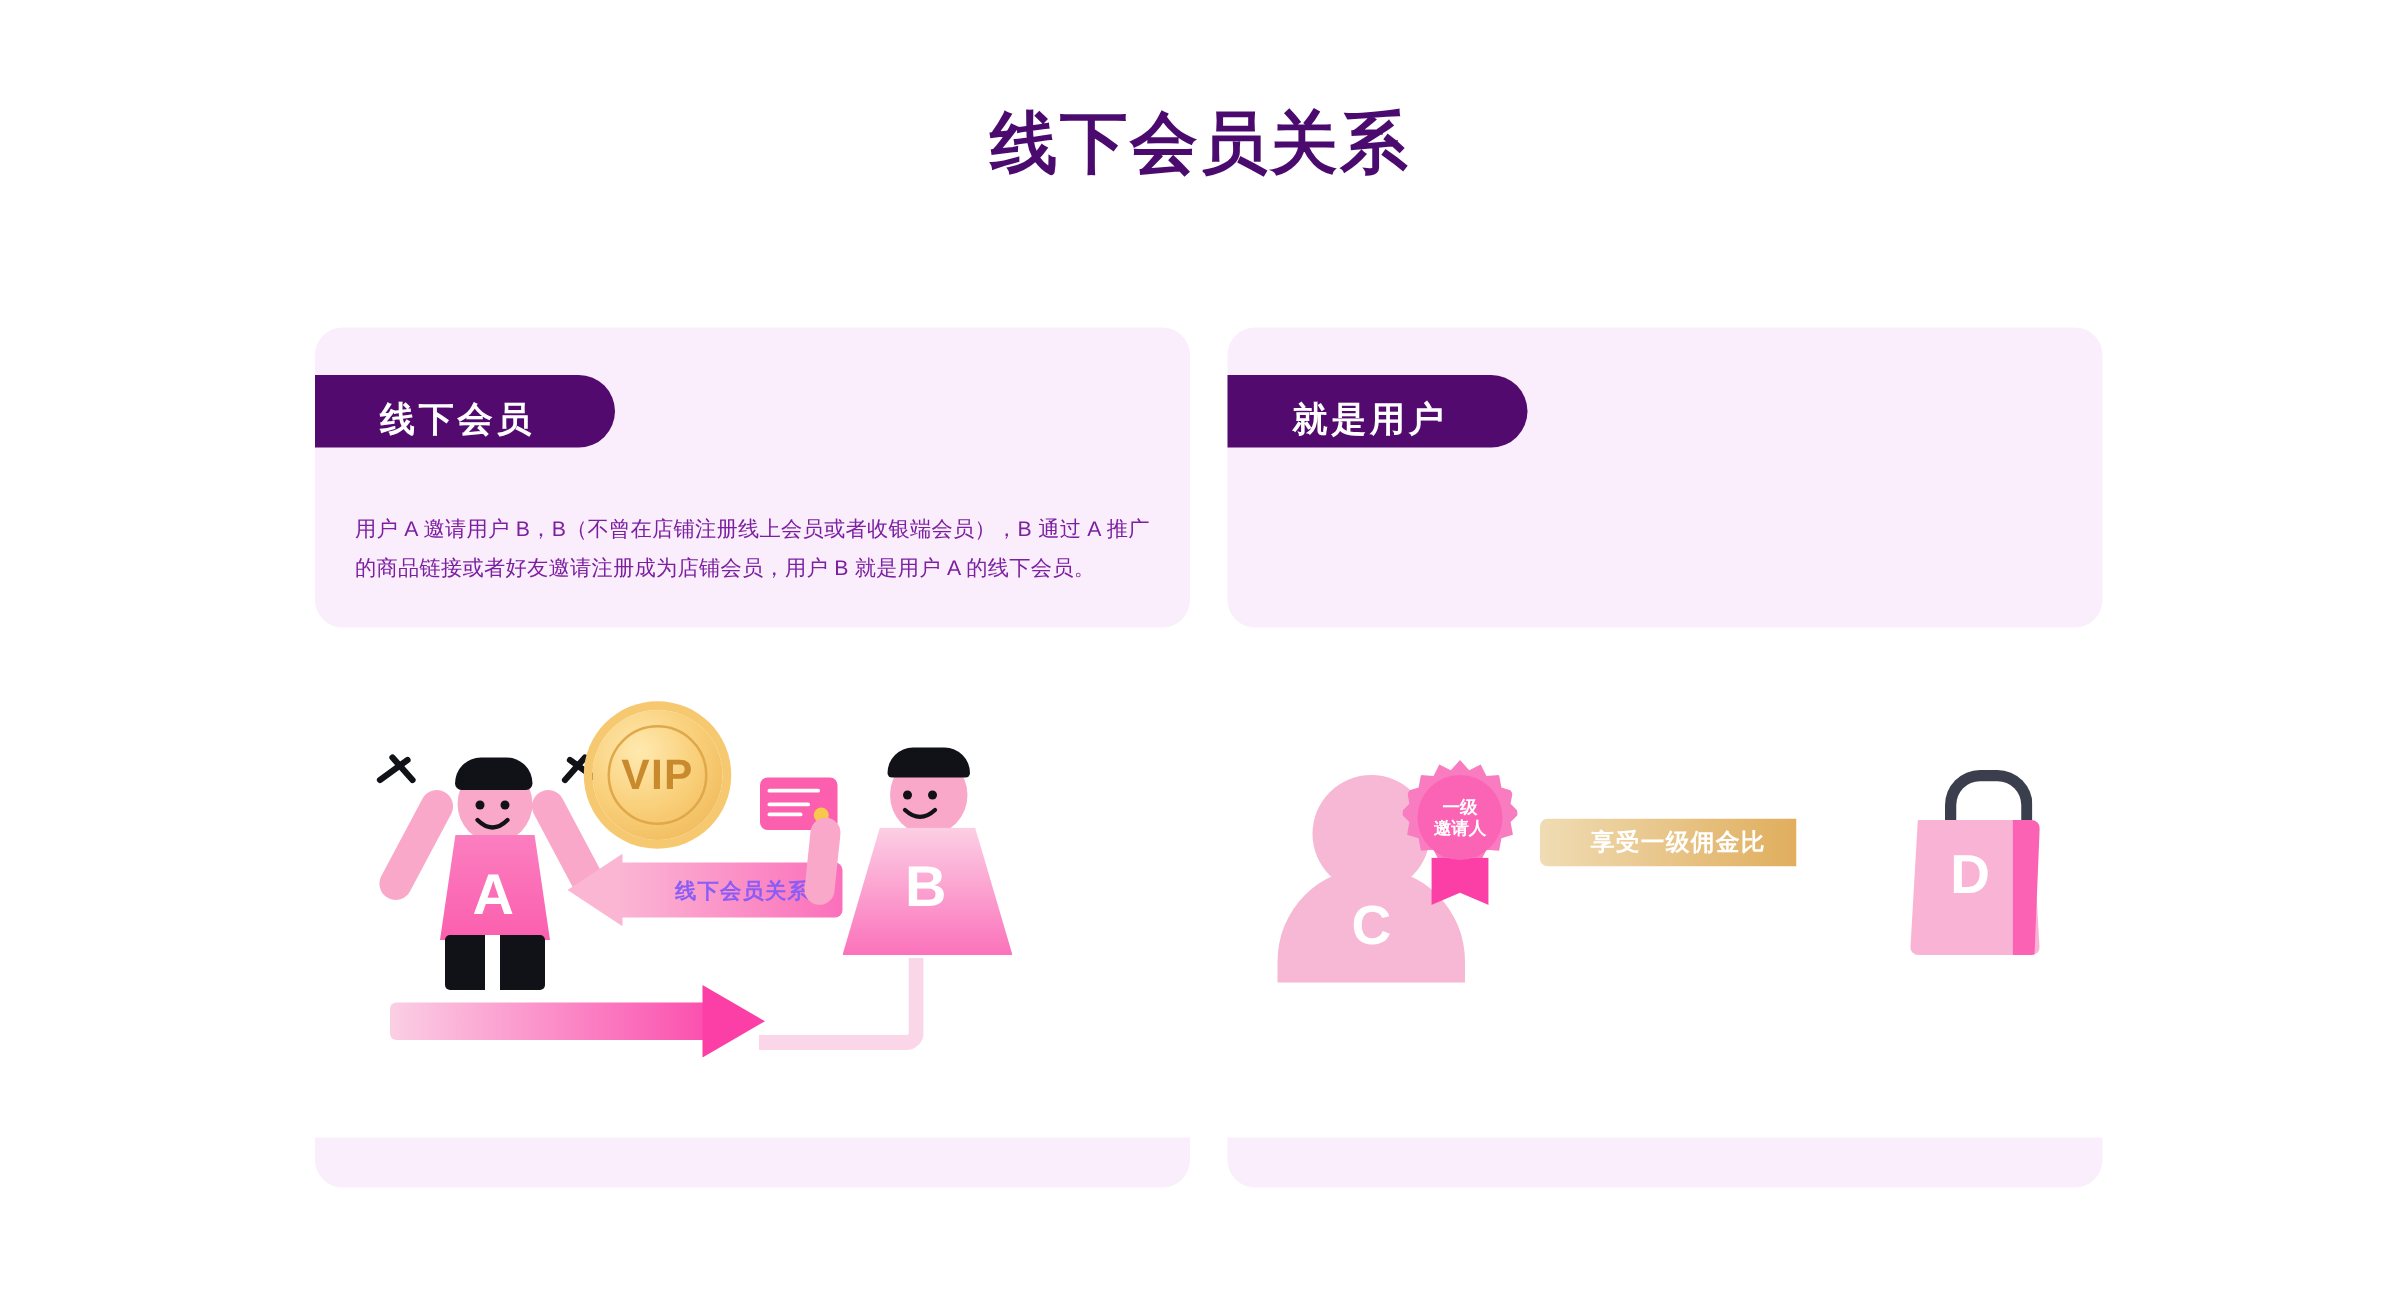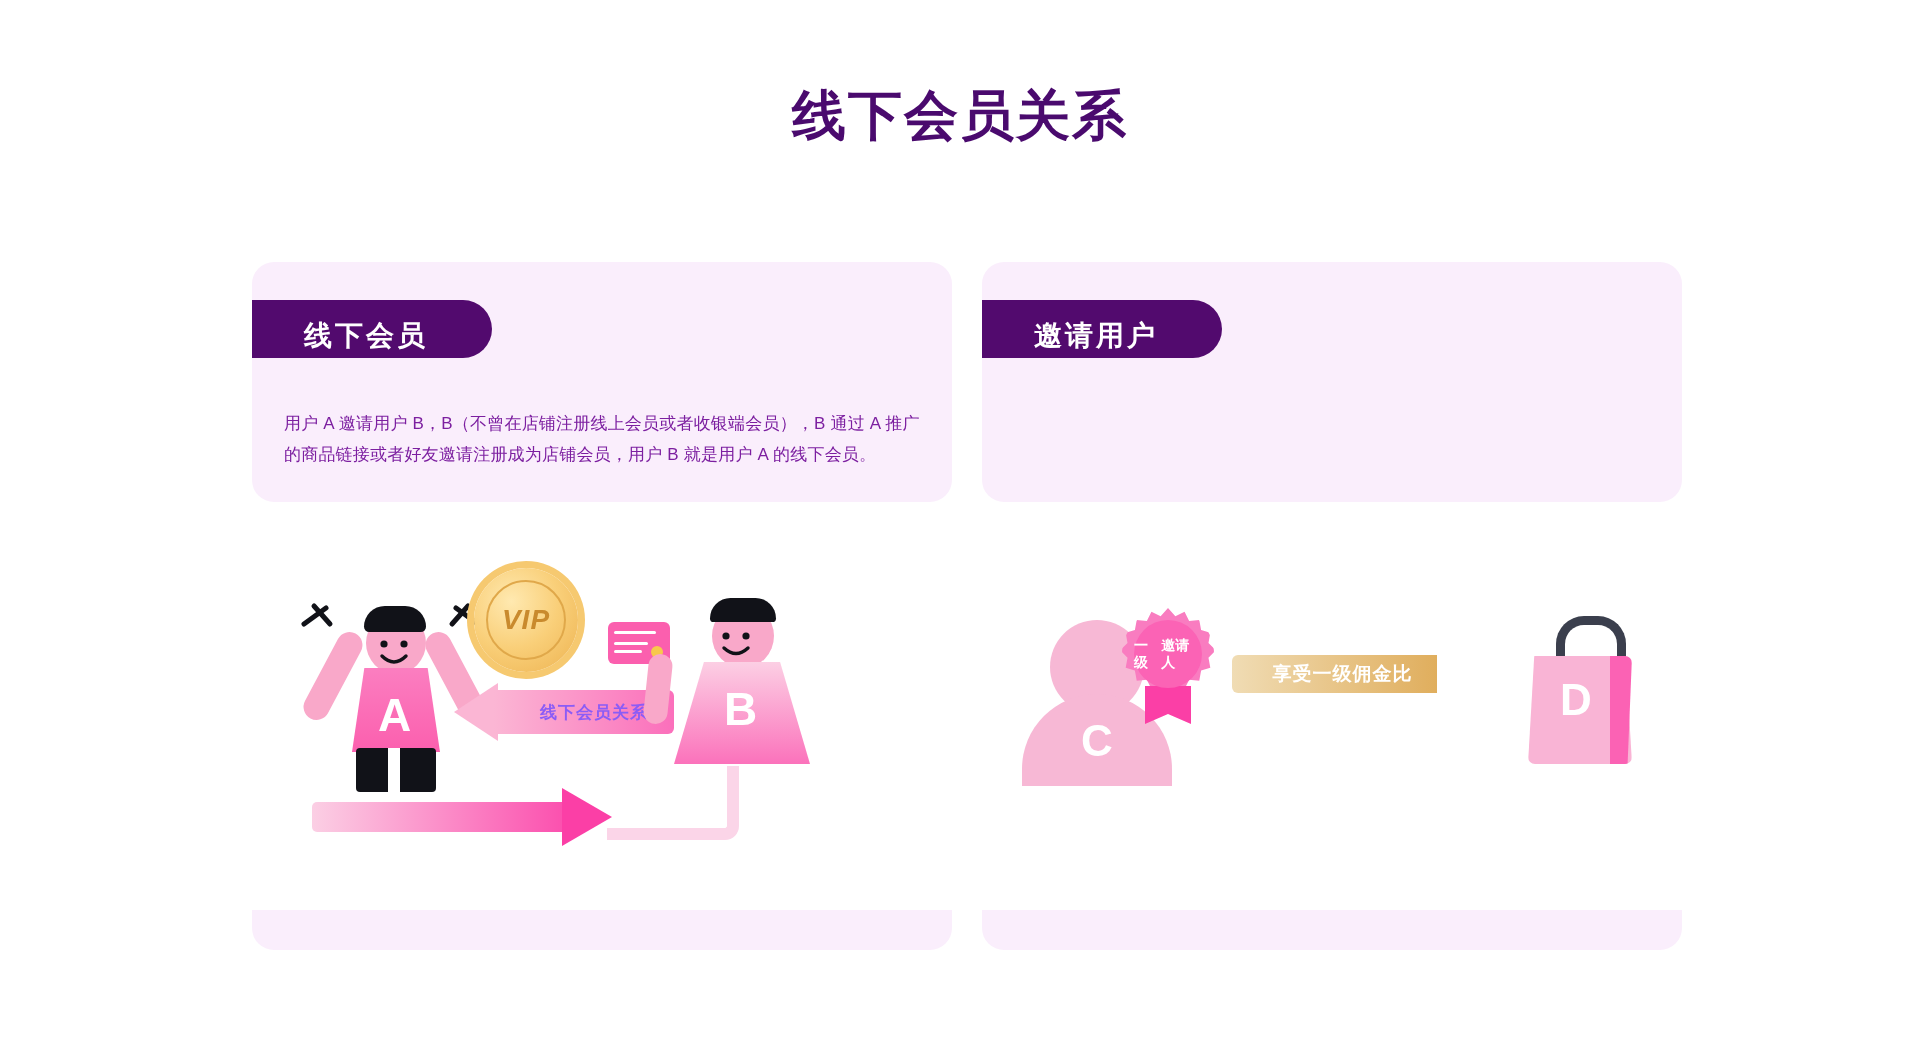--- a/index.html
+++ b/index.html
@@ -81,22 +81,21 @@
     position:absolute;left:222px;top:8px;width:104px;height:104px;
     border-radius:50%;
     background:radial-gradient(circle at 36% 32%, #ffe9b0 0%, #f9cf79 48%, #edb24f 100%);
     box-shadow:0 0 0 7px #f6c970;
     display:flex;align-items:center;justify-content:center;
   }
   .vip-inner{
     width:76px;height:76px;border-radius:50%;
     border:2px solid #e0a84a;
     display:flex;align-items:center;justify-content:center;
-    color:#c98a2d;font-size:28px;font-weight:bold;letter-spacing:1px;
-    font-style:italic;
+    color:#c98a2d;font-size:34px;font-weight:bold;letter-spacing:1px;
   }
 
   
   .arrow-pink{
     position:absolute;left:202px;top:130px;width:220px;height:44px;
   }
   .arrow-pink .body{
     position:absolute;left:40px;top:0;width:180px;height:44px;
     background:linear-gradient(90deg,#fbb6d4 0%,#fb6fbb 100%);
     border-top-right-radius:6px;border-bottom-right-radius:6px;
@@ -154,21 +153,21 @@
     position:absolute;left:140px;top:8px;width:92px;height:110px;
   }
   .ribbon .star{
     position:absolute;left:0;top:0;width:92px;height:92px;border-radius:50%;
     background:#f97cc0;
     clip-path:polygon(50% 0%,58% 9%,68% 4%,73% 14%,84% 13%,86% 24%,96% 27%,94% 38%,102% 46%,94% 54%,96% 65%,86% 68%,84% 79%,73% 78%,68% 88%,58% 83%,50% 92%,42% 83%,32% 88%,27% 78%,16% 79%,14% 68%,4% 65%,6% 54%,-2% 46%,6% 38%,4% 27%,14% 24%,16% 13%,27% 14%,32% 4%,42% 9%);
   }
   .ribbon .inner{
     position:absolute;left:12px;top:12px;width:68px;height:68px;border-radius:50%;
     background:#fb63b5;
-    display:flex;align-items:center;justify-content:center;
+    display:flex;flex-direction:column;align-items:center;justify-content:center;
     color:#ffffff;font-size:14px;font-weight:bold;line-height:17px;
   }
   .ribbon .tail{
     position:absolute;left:23px;top:78px;width:46px;height:38px;
     background:#fb3fa6;
     clip-path:polygon(0 0,100% 0,100% 100%,50% 74%,0 100%);
   }
 
   
   .arrow-gold{
@@ -307,21 +306,21 @@
     <div class="arrow-big">
       <div class="body"></div>
       <div class="head-tri"></div>
     </div>
   </div>
 
   <div class="card card-bottom card-left"></div>
 
   <div class="card card-top card-right"></div>
   <div class="badge badge-right">
-    <span>邀请用户</span>
+    <span>就是用户</span>
   </div>
 
   <div class="illus illus2">
 
     <div class="avatarC">
       <div class="ch"></div>
       <div class="cb"></div>
       <div class="cl">C</div>
     </div>
 

